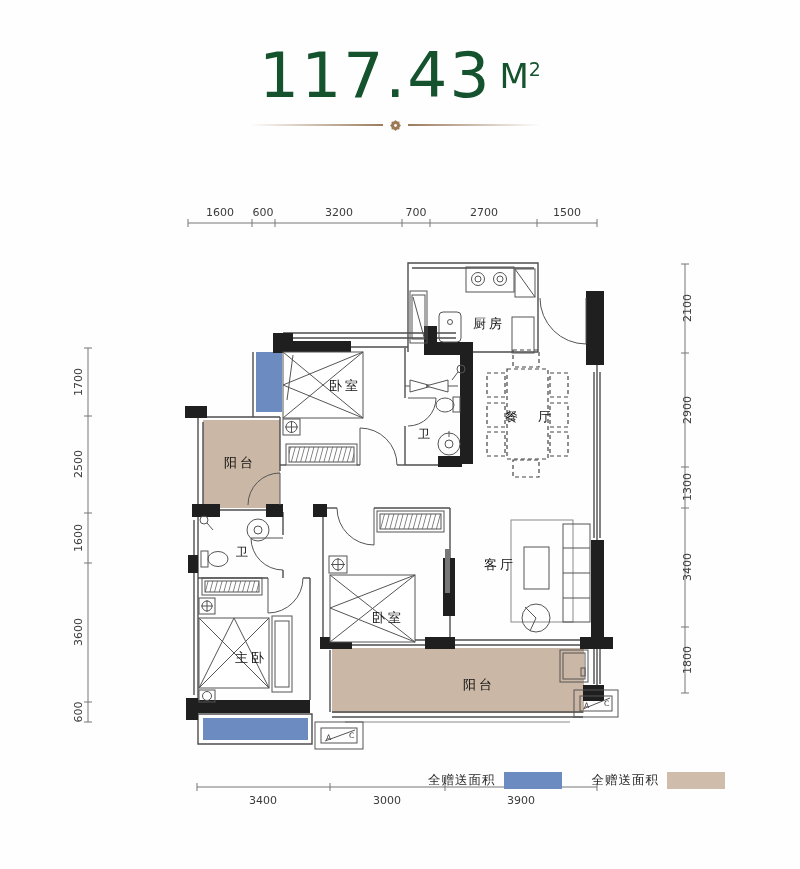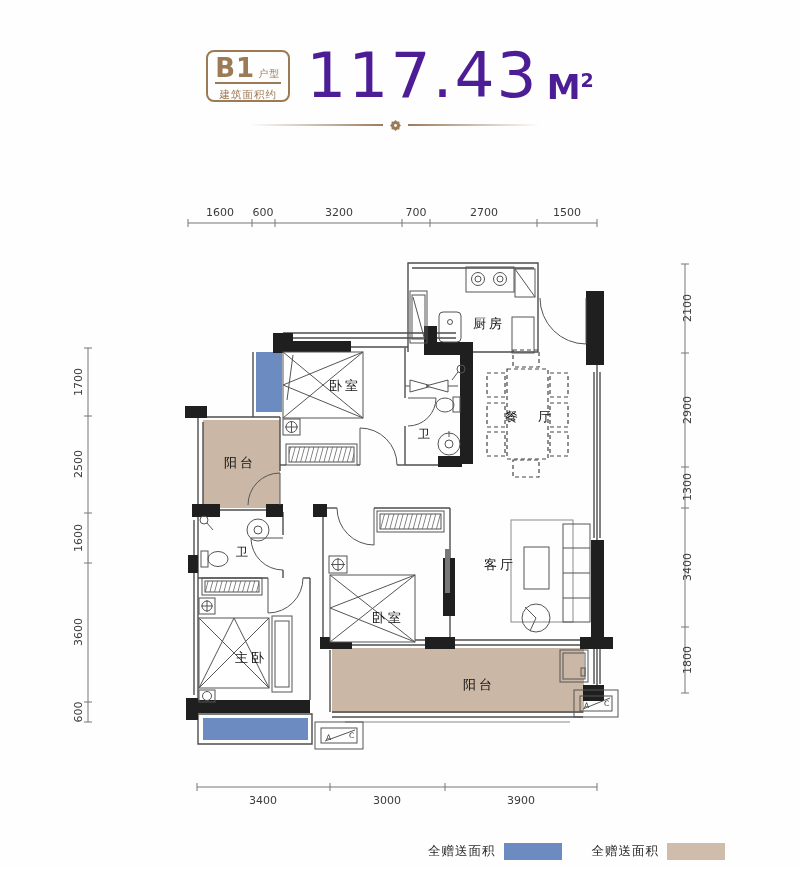--- a/index.html
+++ b/index.html
@@ -8,32 +8,32 @@
     font-family:"DejaVu Sans",sans-serif;overflow:hidden;
   }
   
   .header{position:absolute;top:44px;left:0;right:0;display:flex;justify-content:center;align-items:center;gap:16px;}
   .badge{width:84px;height:52px;border:2px solid #9c7a55;border-radius:8px;color:#9c7a55;
          padding:3px 7px 2px 7px;box-sizing:border-box;}
   .badge-top{display:flex;align-items:flex-end;gap:3px;border-bottom:2px solid #9c7a55;padding-bottom:1px;}
   .badge-code{font-size:26px;font-weight:700;line-height:1;letter-spacing:1px;}
   .badge-type{font-size:10px;line-height:1;padding-bottom:2px;letter-spacing:1px;}
   .badge-sub{font-size:10.5px;text-align:center;margin-top:4px;letter-spacing:1px;}
-  .area{color:#4c1d95;display:flex;align-items:flex-end;}
+  .area{color:#14532d;display:flex;align-items:center;}
   .area-num{font-size:63px;font-weight:500;letter-spacing:2px;line-height:1;}
-  .area-unit{font-size:34px;font-weight:700;margin-left:8px;}
+  .area-unit{font-size:34px;font-weight:400;margin-left:8px;}
   .area-unit sup{font-size:19px;}
   
   .divider{position:absolute;top:118px;left:250px;width:290px;height:14px;
            display:flex;align-items:center;gap:6px;}
   .div-line{flex:1;height:2px;}
   .div-line.l{background:linear-gradient(to right,rgba(155,123,92,0),#9b7b5c);}
   .div-line.r{background:linear-gradient(to left,rgba(155,123,92,0),#9b7b5c);}
   
-  .legend{position:absolute;top:843px;left:428px;display:flex;align-items:center;gap:30px;}
+  .legend{position:absolute;top:772px;left:428px;display:flex;align-items:center;gap:30px;}
   .legend-item{display:flex;align-items:center;gap:8px;}
   .legend-label{font-size:12.5px;color:#2a2a2a;letter-spacing:1px;}
   .swatch{width:58px;height:17px;display:inline-block;}
   .swatch-blue{background:#6c8cc1;}
   .swatch-tan{background:#cfbcab;}
   
   .plan{position:absolute;top:0;left:0;}
   text{font-family:"DejaVu Sans",sans-serif;}
   .dim{font-size:11px;fill:#3a3a3a;}
   .room{font-size:13px;fill:#111;letter-spacing:3px;}
@@ -43,27 +43,20 @@
   .thin{stroke:#4d4d4d;stroke-width:1.4;fill:none;}
   .lite{stroke:#8a8a8a;stroke-width:1;fill:none;}
   .furn{stroke:#555;stroke-width:1;fill:none;}
   .dash{stroke:#444;stroke-width:1.2;fill:none;stroke-dasharray:4 3;}
   .dimline{stroke:#777;stroke-width:1;fill:none;}
 </style>
 </head>
 <body>
 
 <div class="header">
-  <div class="badge">
-    <div class="badge-top">
-      <span class="badge-code">B1</span>
-      <span class="badge-type">户型</span>
-    </div>
-    <div class="badge-sub">建筑面积约</div>
-  </div>
   <div class="area">
     <span class="area-num">117.43</span>
     <span class="area-unit"><span>M</span><sup>2</sup></span>
   </div>
 </div>
 
 <div class="divider">
   <span class="div-line l"></span>
   <svg width="13" height="13" viewBox="0 0 13 13">
     <rect x="2.6" y="2.6" width="7.8" height="7.8" fill="#9c7a55"></rect>

